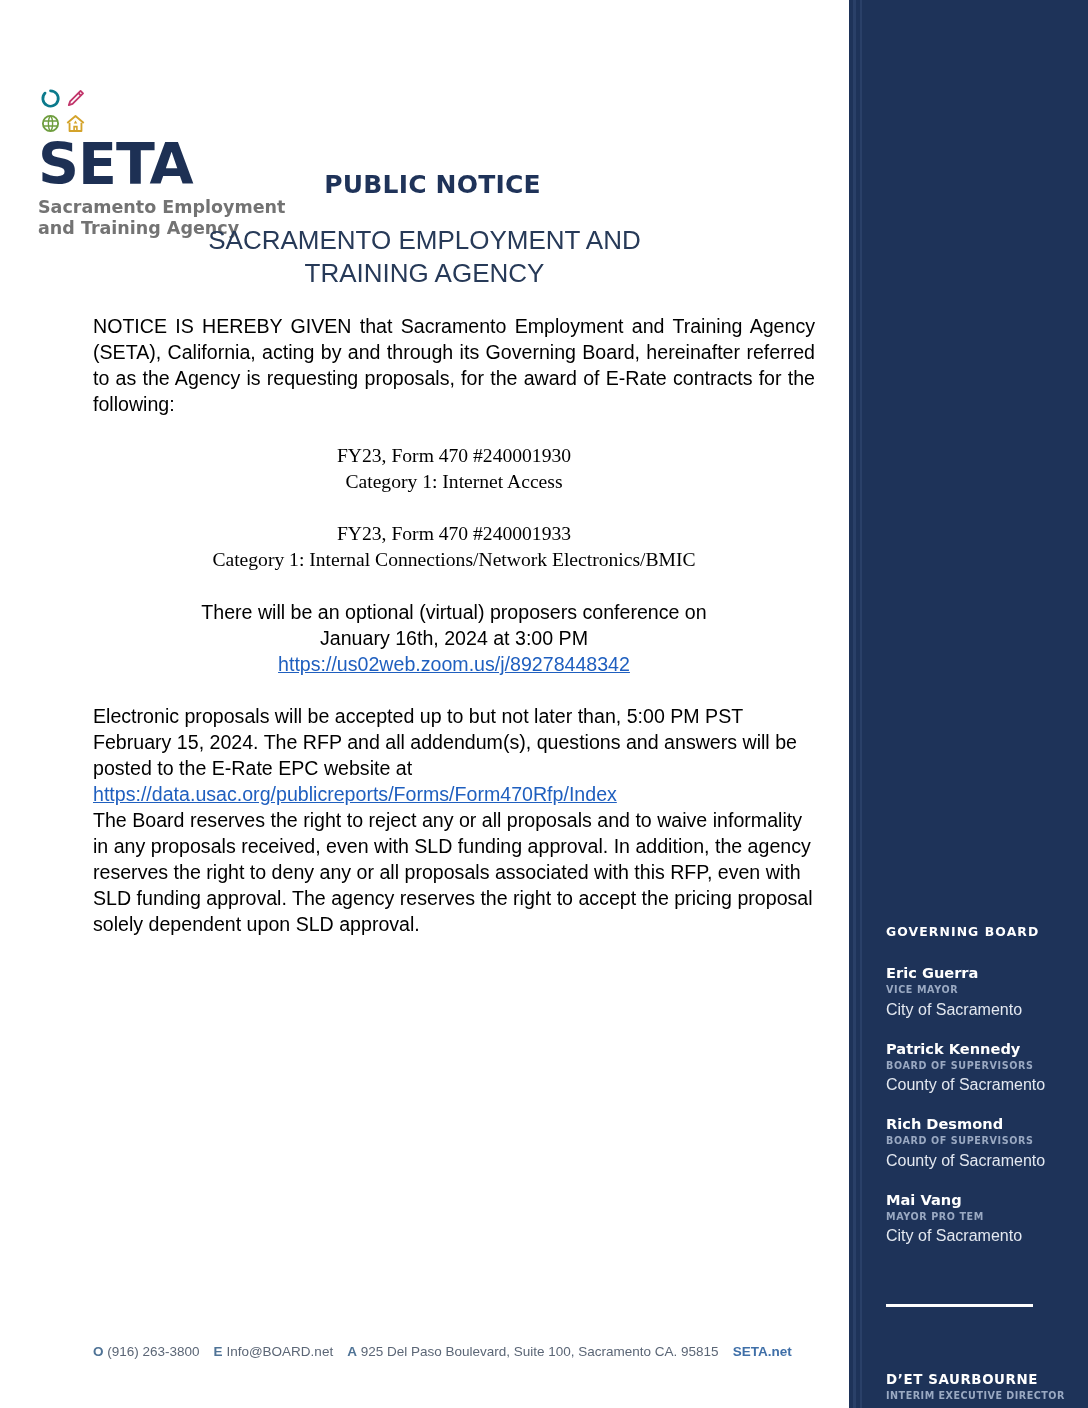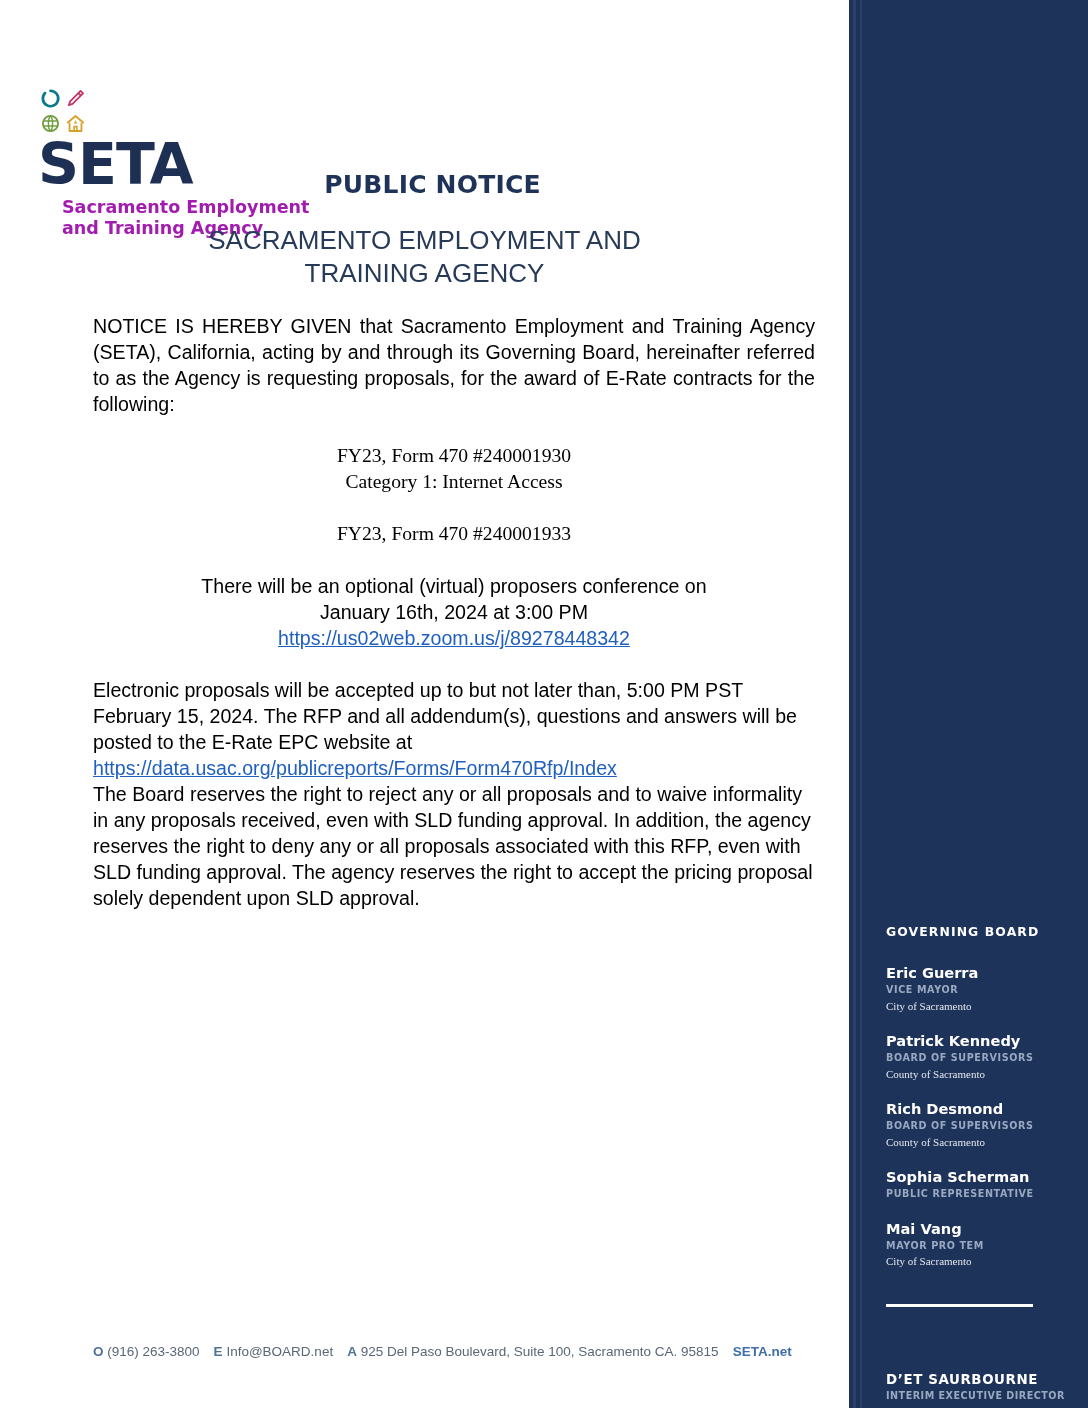--- a/index.html
+++ b/index.html
@@ -64,23 +64,22 @@
     letter-spacing: -1px;
     color: #1d3054;
     line-height: 1;
     margin-right: 10px;
   }
   #logo-tagline {
     font-family: "DejaVu Sans", sans-serif;
     font-weight: bold;
     font-size: 17.5px;
     line-height: 1.18;
-    color: #a21caf;
+    color: #737373;
     padding-top: 4px;
-    margin-left: 24px;
   }
 
   
   #page-title {
     position: absolute;
     top: 170px;
     left: 8px;
     width: 849px;
     text-align: center;
     font-family: "DejaVu Sans", sans-serif;
@@ -183,22 +182,22 @@
   }
   .member-role {
     font-family: "DejaVu Sans", sans-serif;
     font-weight: bold;
     font-size: 9.6px;
     letter-spacing: 0.6px;
     color: #9aa9c2;
     line-height: 1.6;
   }
   .member-location {
-    font-family: Liberation Serif, serif;
-    font-size: 11px;
+    font-family: Liberation Sans, sans-serif;
+    font-size: 16px;
     color: #e3e8f0;
     line-height: 1.5;
   }
   #exec-divider {
     position: absolute;
     top: 1304px;
     left: 886px;
     width: 147px;
     height: 3px;
     background: #ffffff;
@@ -276,20 +275,21 @@
 
 <div id="doc-body">
 
   <p id="notice-block" class="para-justified">NOTICE IS HEREBY GIVEN that Sacramento Employment and Training Agency (SETA), California, acting by and through its Governing Board, hereinafter referred to as the Agency is requesting proposals, for the award of E-Rate contracts for the following:</p>
 
   <div id="forms-block">
     <p class="para-center">FY23, Form 470 #240001930</p>
     <p class="para-center">Category 1: Internet Access</p>
     <div class="spacer-line"></div>
     <p class="para-center">FY23, Form 470 #240001933</p>
+    <p class="para-center">Category 1: Internal Connections/Network Electronics/BMIC</p>
   </div>
 
   <div id="conference-block">
     <p class="para-center">There will be an optional (virtual) proposers conference on</p>
     <p class="para-center">January 16th, 2024 at 3:00 PM</p>
     <p class="para-center">
       <a class="link" href="#">https://us02web.zoom.us/j/89278448342</a>
     </p>
   </div>
 
@@ -325,25 +325,20 @@
     <div class="member-role">BOARD  OF  SUPERVISORS</div>
     <div class="member-location">County of Sacramento</div>
   </div>
 
   <div class="board-member">
     <div class="member-name">Rich Desmond</div>
     <div class="member-role">BOARD  OF  SUPERVISORS</div>
     <div class="member-location">County of Sacramento</div>
   </div>
 
-  <div class="board-member">
-    <div class="member-name">Sophia Scherman</div>
-    <div class="member-role">PUBLIC  REPRESENTATIVE</div>
-    <div class="member-location"></div>
-  </div>
 
   <div class="board-member">
     <div class="member-name">Mai Vang</div>
     <div class="member-role">MAYOR  PRO  TEM</div>
     <div class="member-location">City of Sacramento</div>
   </div>
 
 </div>
 
 <div id="exec-divider"></div>

